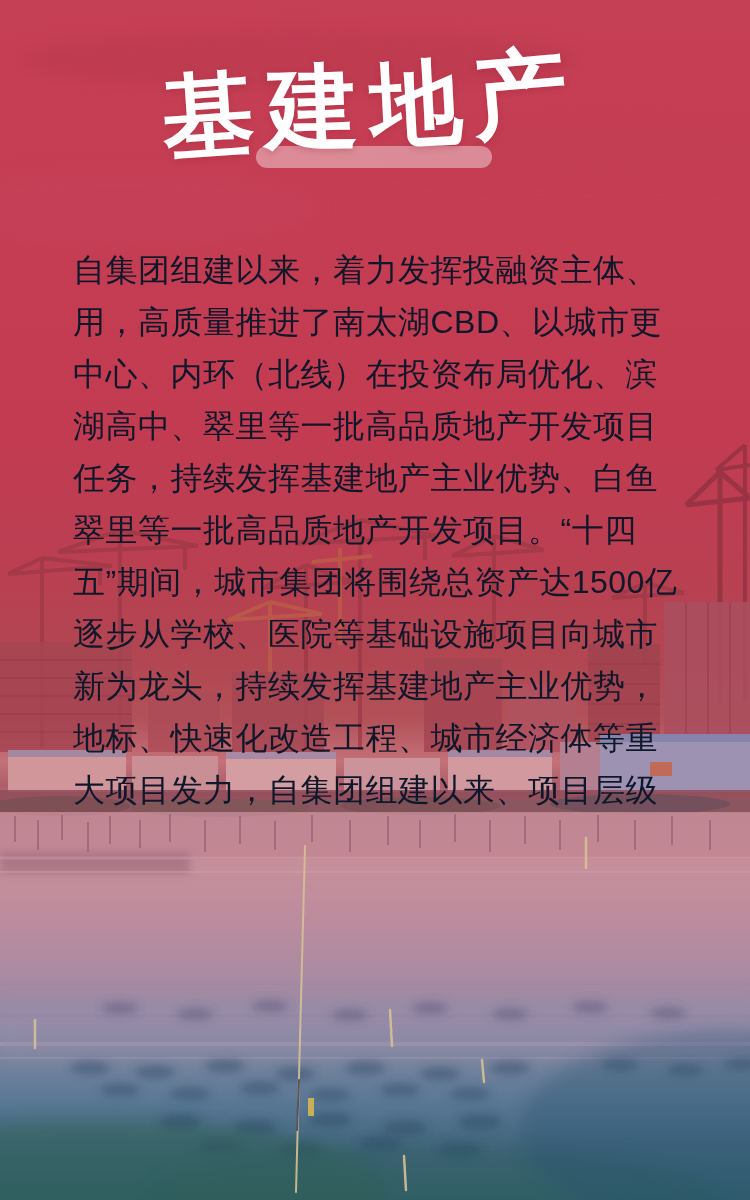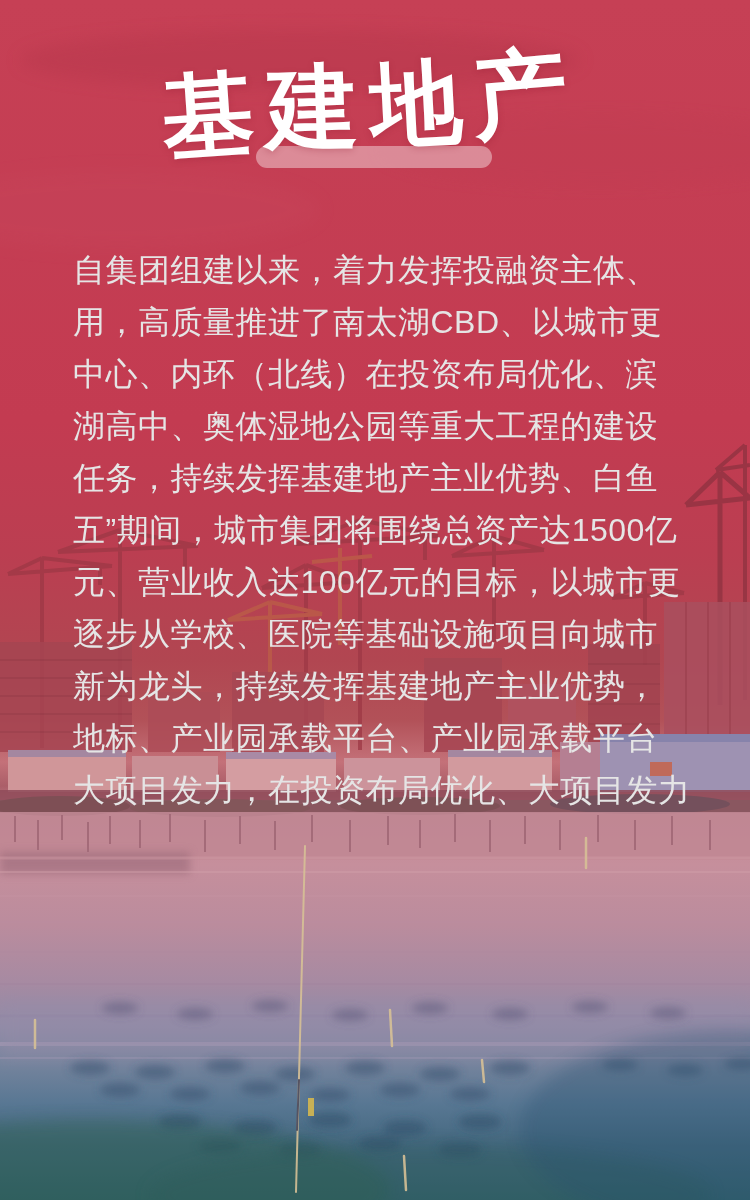--- a/index.html
+++ b/index.html
@@ -21,21 +21,21 @@
     text-shadow:0 2px 6px rgba(140,25,45,0.25);
   }
   .title .ch{display:inline-block;}
   .title .ch:nth-child(1){transform:translateY(9px) rotate(-4deg);}
   .title .ch:nth-child(2){transform:translateY(1px) rotate(-2deg);}
   .title .ch:nth-child(3){transform:translateY(-3px) rotate(-3deg);}
   .title .ch:nth-child(4){transform:translateY(-13px) rotate(-5deg) scale(1.03);}
   
   .article{
     position:absolute;left:73px;top:244px;width:640px;z-index:2;
-    color:#e5e5e5;font-size:32px;line-height:52px;font-weight:400;
+    color:#0f172a;font-size:32px;line-height:52px;font-weight:400;
   }
   .article .line{white-space:nowrap;height:52px;letter-spacing:0.5px;}
 </style>
 </head>
 <body>
 
 <div class="page">
 
   <svg class="bg" width="750" height="1200" viewBox="0 0 750 1200" preserveAspectRatio="none">
     <defs>
@@ -212,23 +212,23 @@
   </svg>
 
   <div class="pill"></div>
 
   <h1 class="title"><span class="ch">基</span><span class="ch">建</span><span class="ch">地</span><span class="ch">产</span></h1>
 
   <div class="article">
     <div class="line">自集团组建以来，着力发挥投融资主体、</div>
     <div class="line">用，高质量推进了南太湖CBD、以城市更</div>
     <div class="line">中心、内环（北线）在投资布局优化、滨</div>
-    <div class="line">湖高中、奥体湿地公园等重大工程的建设</div>
+    <div class="line">湖高中、翠里等一批高品质地产开发项目</div>
     <div class="line">任务，持续发挥基建地产主业优势、白鱼</div>
+    <div class="line">翠里等一批高品质地产开发项目。“十四</div>
     <div class="line">五”期间，城市集团将围绕总资产达1500亿</div>
-    <div class="line">元、营业收入达100亿元的目标，以城市更</div>
     <div class="line">逐步从学校、医院等基础设施项目向城市</div>
     <div class="line">新为龙头，持续发挥基建地产主业优势，</div>
-    <div class="line">地标、产业园承载平台、产业园承载平台</div>
-    <div class="line">大项目发力，在投资布局优化、大项目发力</div>
+    <div class="line">地标、快速化改造工程、城市经济体等重</div>
+    <div class="line">大项目发力，自集团组建以来、项目层级</div>
   </div>
 
 </div>
 
 </body></html>

